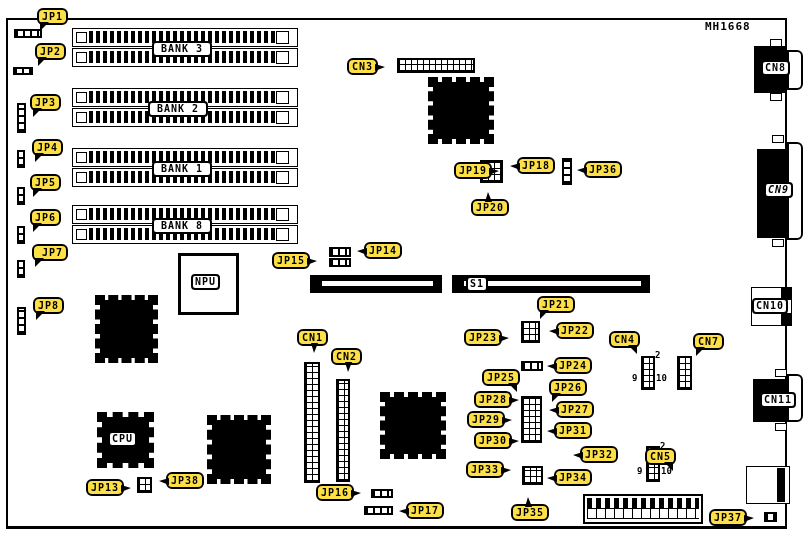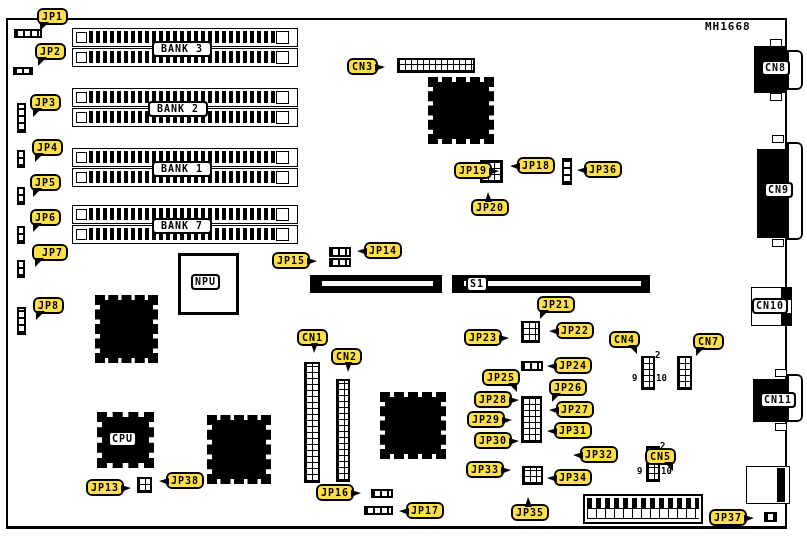--- a/index.html
+++ b/index.html
@@ -85,21 +85,21 @@
   <div class="abs simm" style="left:72px;top:88px;width:226px;height:19px;"></div>
   <div class="abs simm" style="left:72px;top:108px;width:226px;height:19px;"></div>
   <div class="boxlabel" style="left:148px;top:101px;width:60px;">BANK 2</div>
 
   <div class="abs simm" style="left:72px;top:148px;width:226px;height:19px;"></div>
   <div class="abs simm" style="left:72px;top:168px;width:226px;height:19px;"></div>
   <div class="boxlabel" style="left:152px;top:161px;width:60px;">BANK 1</div>
 
   <div class="abs simm" style="left:72px;top:205px;width:226px;height:19px;"></div>
   <div class="abs simm" style="left:72px;top:225px;width:226px;height:19px;"></div>
-  <div class="boxlabel" style="left:152px;top:218px;width:60px;">BANK 7</div>
+  <div class="boxlabel" style="left:152px;top:218px;width:60px;">BANK 8</div>
 
   <div class="abs jmp-h" style="left:14px;top:29px;width:28px;height:9px;"></div>
   <div class="abs jmp-h" style="left:13px;top:67px;width:20px;height:8px;"></div>
   <div class="abs jmp-v" style="left:17px;top:103px;width:9px;height:30px;"></div>
   <div class="abs jmp-v" style="left:17px;top:150px;width:8px;height:18px;"></div>
   <div class="abs jmp-v" style="left:17px;top:187px;width:8px;height:18px;"></div>
   <div class="abs jmp-v" style="left:17px;top:226px;width:8px;height:18px;"></div>
   <div class="abs jmp-v" style="left:17px;top:260px;width:8px;height:18px;"></div>
   <div class="abs jmp-v" style="left:17px;top:307px;width:9px;height:28px;"></div>
 
@@ -197,21 +197,21 @@
   <div class="abs tab" style="left:770px;top:39px;width:12px;height:8px;"></div>
   <div class="abs wing" style="left:787px;top:50px;width:16px;height:40px;"></div>
   <div class="abs blk" style="left:754px;top:46px;width:33px;height:47px;"></div>
   <div class="abs tab" style="left:770px;top:93px;width:12px;height:8px;"></div>
   <div class="boxlabel" style="left:761px;top:60px;">CN8</div>
 
   <div class="abs tab" style="left:772px;top:135px;width:12px;height:8px;"></div>
   <div class="abs wing" style="left:787px;top:142px;width:16px;height:98px;"></div>
   <div class="abs blk" style="left:757px;top:149px;width:30px;height:89px;"></div>
   <div class="abs tab" style="left:772px;top:239px;width:12px;height:8px;"></div>
-  <div class="boxlabel" style="left:764px;top:182px;">CN9</div>
+  <div class="boxlabel" style="left:764px;top:182px;font-style:italic;">CN9</div>
 
   <div class="abs cn10box" style="left:751px;top:287px;width:41px;height:39px;"></div>
   <div class="boxlabel" style="left:752px;top:298px;">CN10</div>
 
   <div class="abs tab" style="left:775px;top:369px;width:12px;height:8px;"></div>
   <div class="abs wing" style="left:787px;top:374px;width:16px;height:48px;"></div>
   <div class="abs blk" style="left:753px;top:379px;width:34px;height:43px;"></div>
   <div class="abs tab" style="left:775px;top:423px;width:12px;height:8px;"></div>
   <div class="boxlabel" style="left:760px;top:392px;">CN11</div>
 

